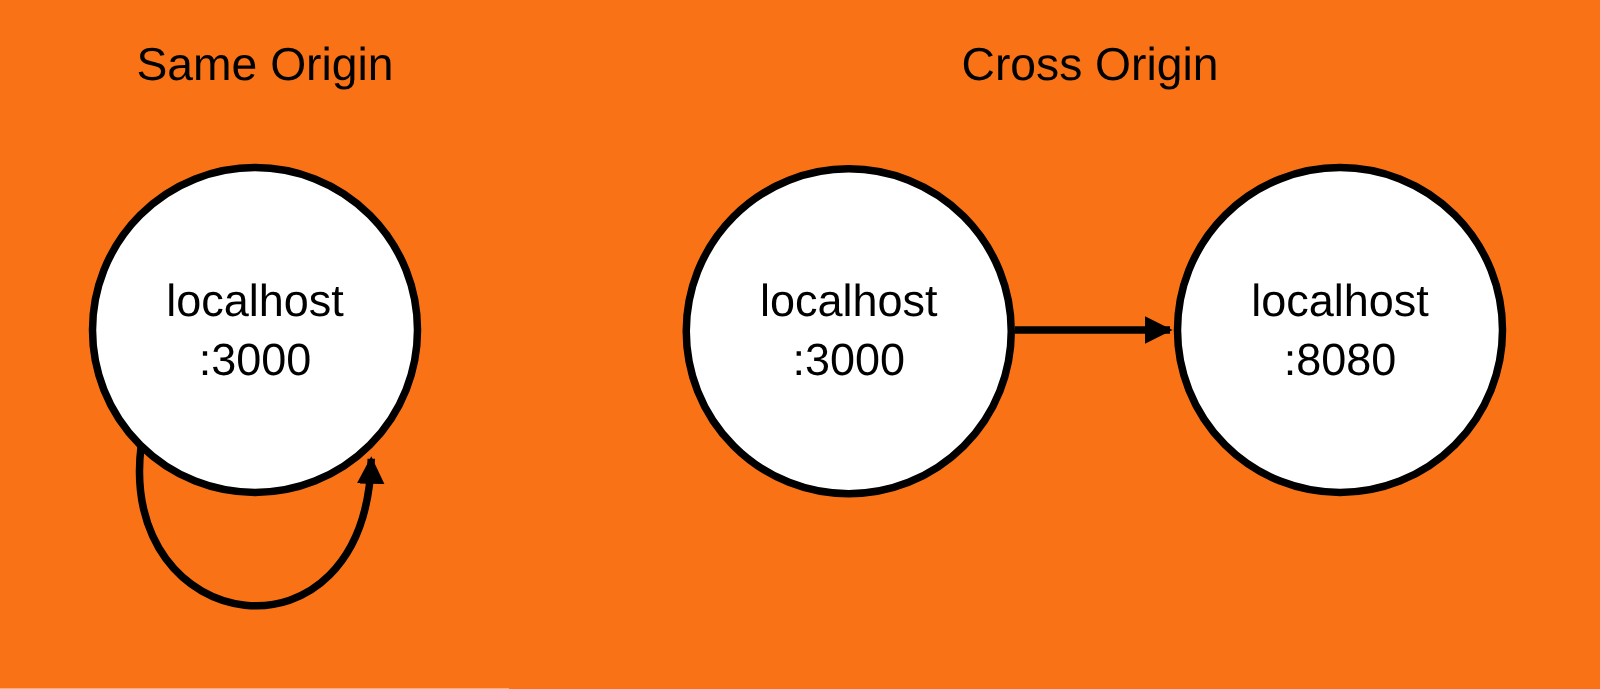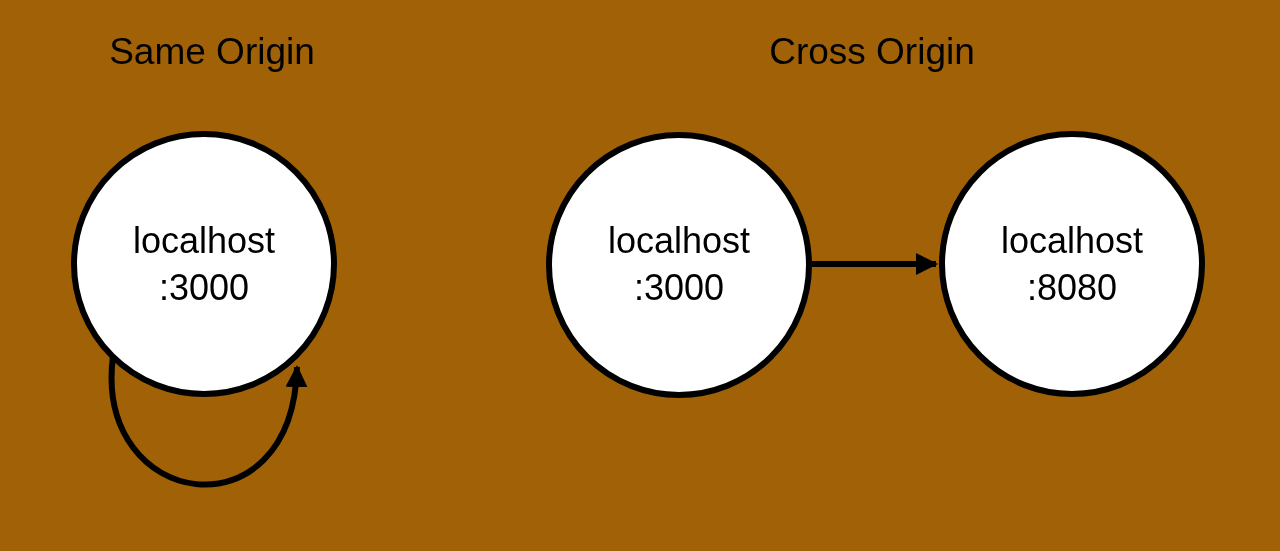--- a/index.html
+++ b/index.html
@@ -8,21 +8,21 @@
     background: #ffffff;
     width: 1280px;
     height: 551px;
     overflow: hidden;
     font-family: "Liberation Sans", sans-serif;
   }
   .canvas {
     position: relative;
     width: 1280px;
     height: 551px;
-    background: #a16207;
+    background: #f97316;
   }
   svg { display: block; }
   .title-text {
     font-family: "Liberation Sans", sans-serif;
     font-size: 37px;
     fill: #000000;
   }
   .node-text {
     font-family: "Liberation Sans", sans-serif;
     font-size: 36px;

